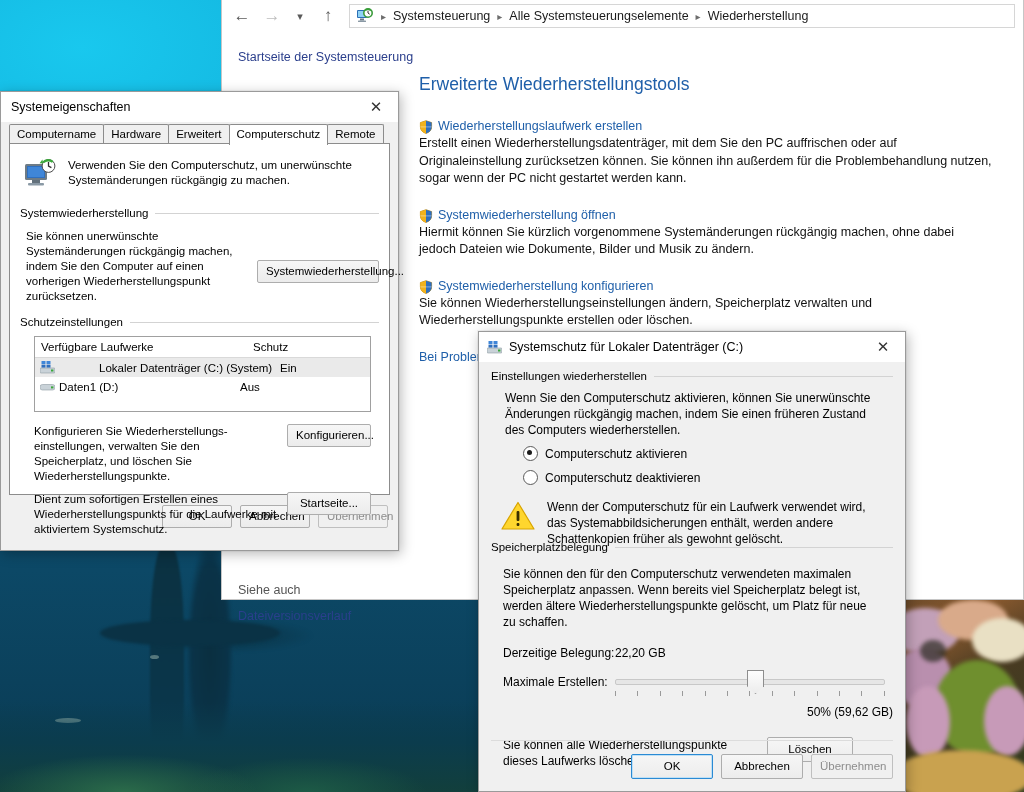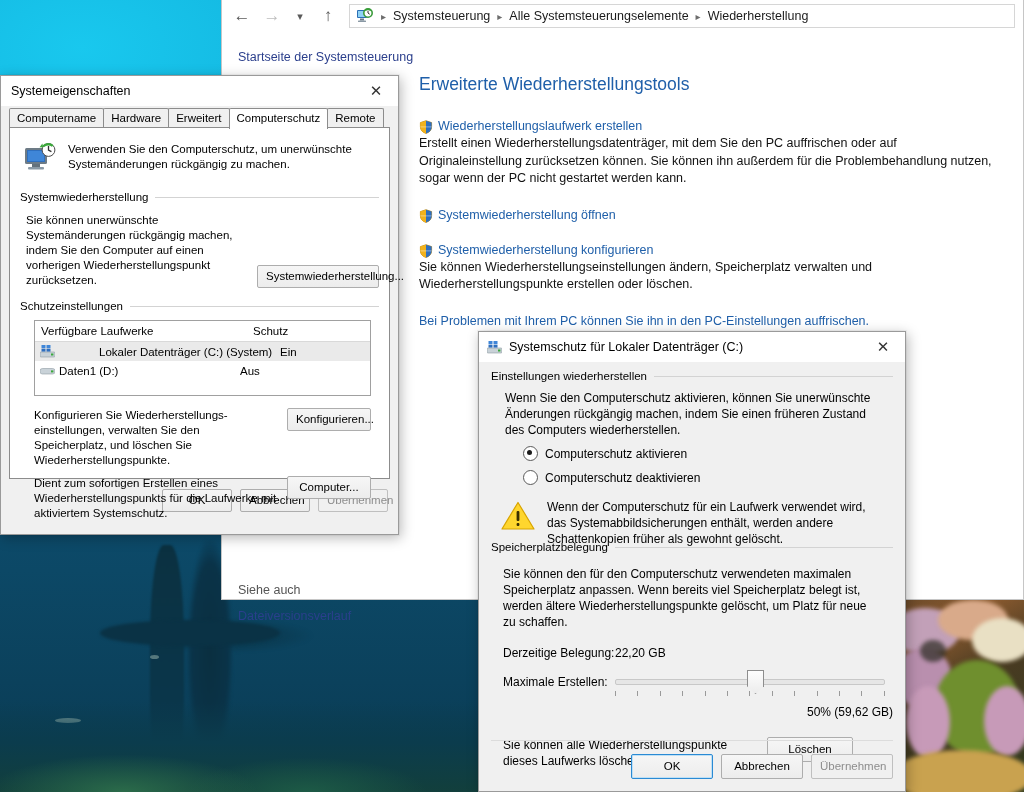--- a/index.html
+++ b/index.html
@@ -212,20 +212,21 @@
           <span class="shield">
             <svg width="14" height="14" viewBox="0 0 14 14">
               <path d="M7 .7 L12.6 2.6 V7 C12.6 10.3 10 12.6 7 13.4 C4 12.6 1.4 10.3 1.4 7 V2.6 Z" fill="#f2b21c" stroke="#b07d0a" stroke-width=".7"></path>
               <path d="M7 .7 L12.6 2.6 V7 C12.6 10.3 10 12.6 7 13.4 Z" fill="#2f6fbe"></path>
               <path d="M1.4 2.6 L7 .7 V13.4 C4 12.6 1.4 10.3 1.4 7 Z" fill="#f2b21c"></path>
               <path d="M1.4 6.9 H12.6" stroke="#ffffff" stroke-width=".8" opacity=".55"></path>
             </svg>
           </span>
           <span class="task-link">Systemwiederherstellung öffnen</span>
         </div>
+        <div class="task-desc">Hiermit können Sie kürzlich vorgenommene Systemänderungen rückgängig machen, ohne dabei jedoch Dateien wie Dokumente, Bilder und Musik zu ändern.</div>
       </div>
 
       <div class="task">
         <div class="task-head">
           <span class="shield">
             <svg width="14" height="14" viewBox="0 0 14 14">
               <path d="M7 .7 L12.6 2.6 V7 C12.6 10.3 10 12.6 7 13.4 C4 12.6 1.4 10.3 1.4 7 V2.6 Z" fill="#f2b21c" stroke="#b07d0a" stroke-width=".7"></path>
               <path d="M7 .7 L12.6 2.6 V7 C12.6 10.3 10 12.6 7 13.4 Z" fill="#2f6fbe"></path>
               <path d="M1.4 2.6 L7 .7 V13.4 C4 12.6 1.4 10.3 1.4 7 Z" fill="#f2b21c"></path>
               <path d="M1.4 6.9 H12.6" stroke="#ffffff" stroke-width=".8" opacity=".55"></path>
@@ -234,21 +235,21 @@
           <span class="task-link">Systemwiederherstellung konfigurieren</span>
         </div>
         <div class="task-desc">Sie können Wiederherstellungseinstellungen ändern, Speicherplatz verwalten und Wiederherstellungspunkte erstellen oder löschen.</div>
       </div>
 
       <div id="cpl-footlink">Bei Problemen mit Ihrem PC können Sie ihn in den PC-Einstellungen auffrischen.</div>
     </div>
   </div>
 </div>
 
-<div class="dlg" id="sysprops" style="left:0px;top:75px;width:399px;height:460px;">
+<div class="dlg" id="sysprops" style="left:0px;top:91px;width:399px;height:460px;">
   <div class="dlg-title">
     <span class="t">Systemeigenschaften</span>
     <span class="dlg-close">✕</span>
   </div>
 
   <div class="tabstrip">
     <div class="tab">Computername</div>
     <div class="tab">Hardware</div>
     <div class="tab">Erweitert</div>
     <div class="tab active">Computerschutz</div>
@@ -272,21 +273,21 @@
         </svg>
       </span>
       <div style="font-size:11.5px;line-height:15px;max-width:300px;">Verwenden Sie den Computerschutz, um unerwünschte Systemänderungen rückgängig zu machen.</div>
     </div>
 
     <div class="grp">
       <span class="lbl">Systemwiederherstellung</span>
       <span class="rule"></span>
     </div>
 
-    <div style="display:flex;align-items:flex-end;margin:10px 0 12px 6px;gap:14px;">
+    <div style="display:flex;align-items:center;margin:10px 0 12px 6px;gap:14px;">
       <div style="font-size:11.5px;line-height:15px;flex:1;max-width:232px;">Sie können unerwünschte Systemänderungen rückgängig machen, indem Sie den Computer auf einen vorherigen Wiederherstellungspunkt zurücksetzen.</div>
       <button class="btn" style="width:122px;margin-top:10px;">Systemwiederherstellung...</button>
     </div>
 
     <div class="grp" style="margin-top:2px;">
       <span class="lbl">Schutzeinstellungen</span>
       <span class="rule"></span>
     </div>
 
     <div class="lv" style="margin:8px 8px 0 14px;height:74px;">
@@ -320,21 +321,21 @@
       </div>
     </div>
 
     <div style="display:flex;align-items:flex-start;margin:12px 8px 0 14px;gap:15px;">
       <div style="font-size:11.5px;line-height:15px;flex:1;max-width:244px;">Konfigurieren Sie Wiederherstellungs-einstellungen, verwalten Sie den Speicherplatz, und löschen Sie Wiederherstellungspunkte.</div>
       <button class="btn" style="width:84px;">Konfigurieren...</button>
     </div>
 
     <div style="display:flex;align-items:flex-start;margin:8px 8px 0 14px;gap:10px;">
       <div style="font-size:11.5px;line-height:15px;flex:1;max-width:244px;">Dient zum sofortigen Erstellen eines Wiederherstellungspunkts für die Laufwerke mit aktiviertem Systemschutz.</div>
-      <button class="btn" style="width:84px;">Computer...</button>
+      <button class="btn" style="width:84px;">Startseite...</button>
     </div>
   </div>
 
   <div style="display:flex;justify-content:flex-end;gap:8px;padding:10px 10px 0 0;">
     <button class="btn" style="width:70px;">OK</button>
     <button class="btn" style="width:70px;">Abbrechen</button>
     <button class="btn disabled" style="width:70px;">Übernehmen</button>
   </div>
 </div>
 

